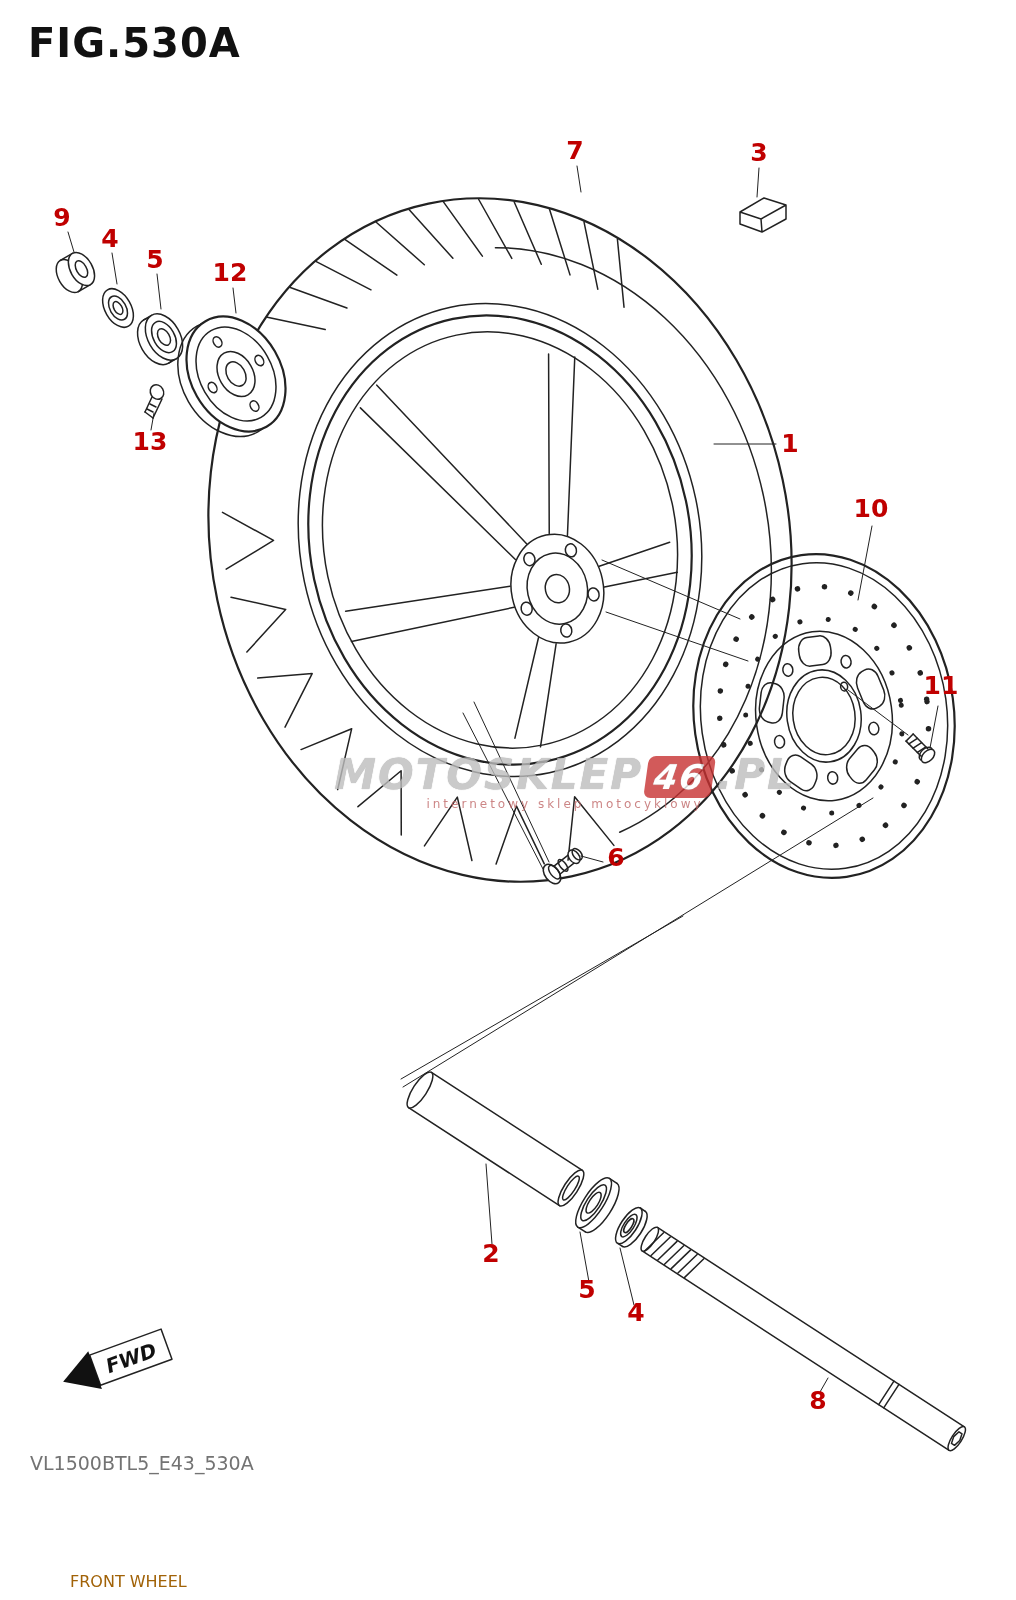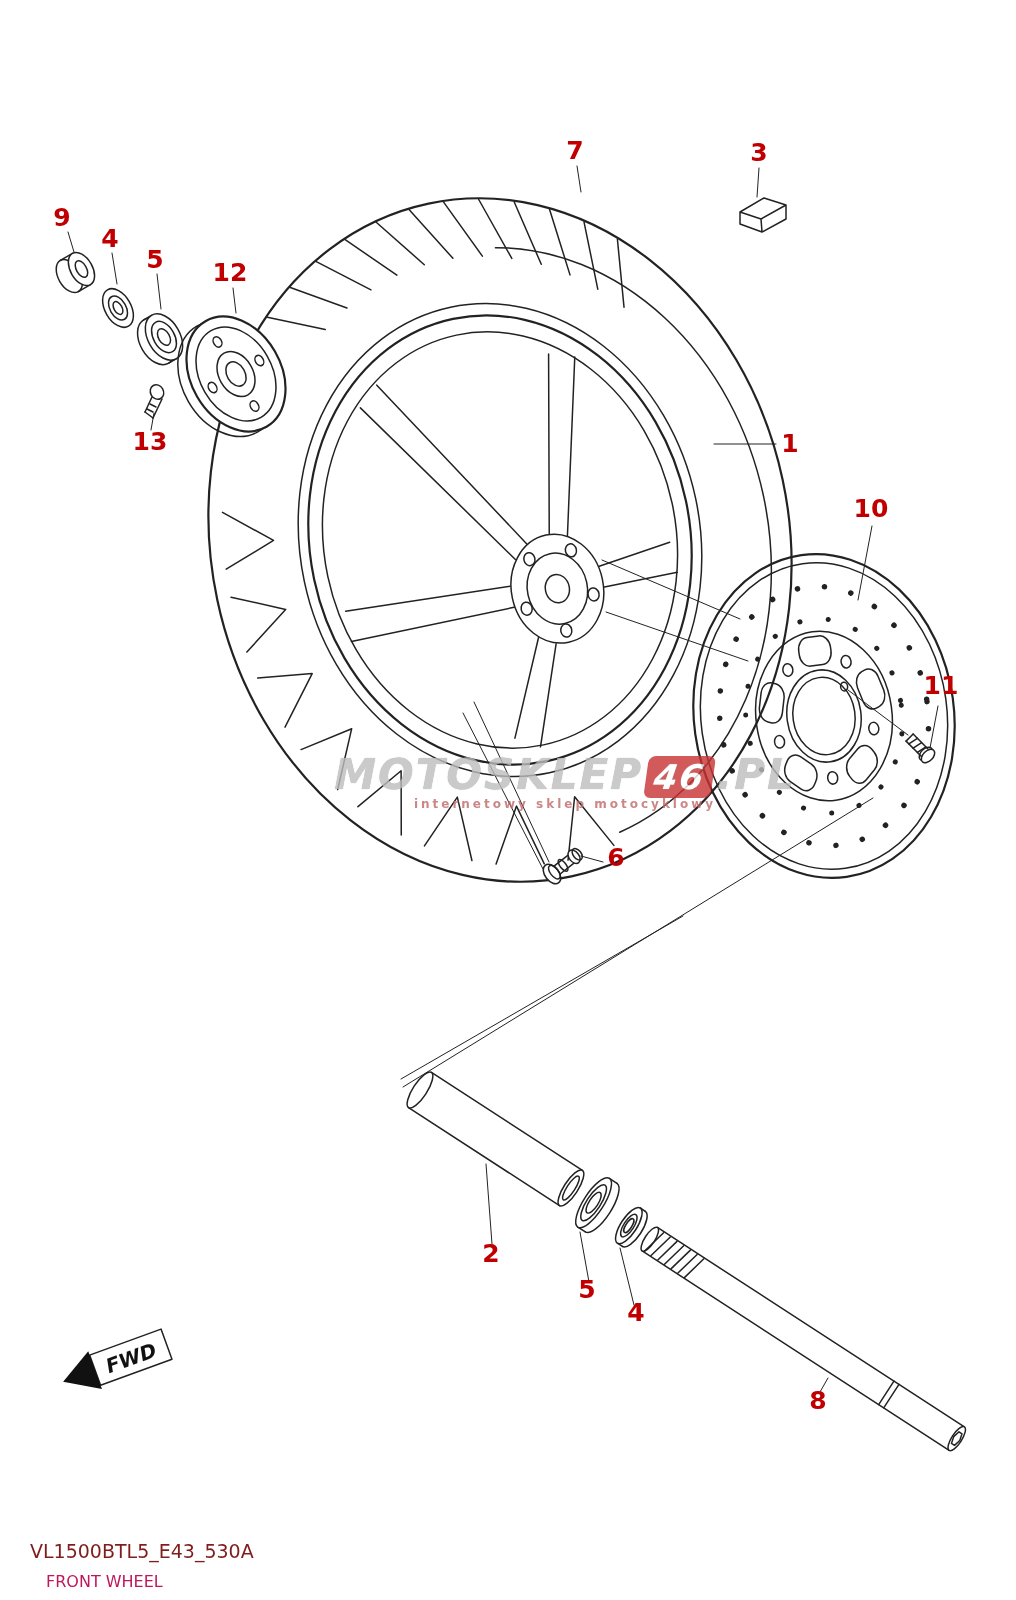--- a/index.html
+++ b/index.html
@@ -11,23 +11,23 @@
   .a2{stroke-width:2.2}
   .thin{stroke-width:1}
   .wfill{fill:#fff}
   .blk{fill:#111;stroke:none}
   .callout{font-size:25px;font-weight:bold;fill:#c00000;text-anchor:middle}
   .fwdtxt{font-size:20px;font-weight:bold;font-style:italic;fill:#111;text-anchor:middle}
   .title{position:absolute;left:28px;top:20px;font-size:40px;font-weight:800;letter-spacing:1px;color:#111}
   .wm{position:absolute;left:565px;top:750px;transform:translateX(-50%);text-align:center;opacity:.8;pointer-events:none;white-space:nowrap}
   .wm-line1{font-style:italic;font-weight:bold;font-size:42px;color:#bdbdbd;letter-spacing:2px;text-shadow:0 0 1px #9a9a9a}
   .wm-badge{display:inline-block;background:#c83232;color:#fff;font-size:34px;padding:1px 8px;border-radius:7px;margin:0 3px;transform:skewX(-8deg)}
-  .wm-tagline{font-size:12px;letter-spacing:3px;color:#c06868;font-weight:bold;margin-top:-2px}
-  .footer-code{position:absolute;left:30px;top:1540px;font-size:19px;color:#7f1d1d}
-  .footer-name{position:absolute;left:46px;top:1572px;font-size:16px;color:#be185d}
+  .wm-tagline{font-size:12px;letter-spacing:3px;color:#c06868;font-weight:normal;margin-top:-2px}
+  .footer-code{position:absolute;left:30px;top:1452px;font-size:19px;color:#737373}
+  .footer-name{position:absolute;left:70px;top:1572px;font-size:16px;color:#a16207}
 </style>
 </head>
 <body>
 
 <div class="stage">
 
 <svg width="1016" height="1600" viewBox="0 0 1016 1600">
 
   <g class="a" transform="translate(500,540) rotate(-12) scale(1,1.19)">
     <circle class="a2" r="289" vector-effect="non-scaling-stroke"></circle>
@@ -239,20 +239,21 @@
     <text class="callout" x="871" y="517">10</text>
     <text class="callout" x="941" y="694">11</text>
     <text class="callout" x="616" y="866">6</text>
     <text class="callout" x="491" y="1262">2</text>
     <text class="callout" x="587" y="1298">5</text>
     <text class="callout" x="636" y="1321">4</text>
     <text class="callout" x="818" y="1409">8</text>
   </g>
 </svg>
 
+  <div class="title">FIG.530A</div>
 
   <div class="wm">
     <div class="wm-line1">
       <span>MOTO</span><span>SKLEP</span><span class="wm-badge">46</span><span>.PL</span>
     </div>
     <div class="wm-tagline">internetowy sklep motocyklowy</div>
   </div>
 
   <div class="footer-code">VL1500BTL5_E43_530A</div>
   <div class="footer-name">FRONT WHEEL</div>

